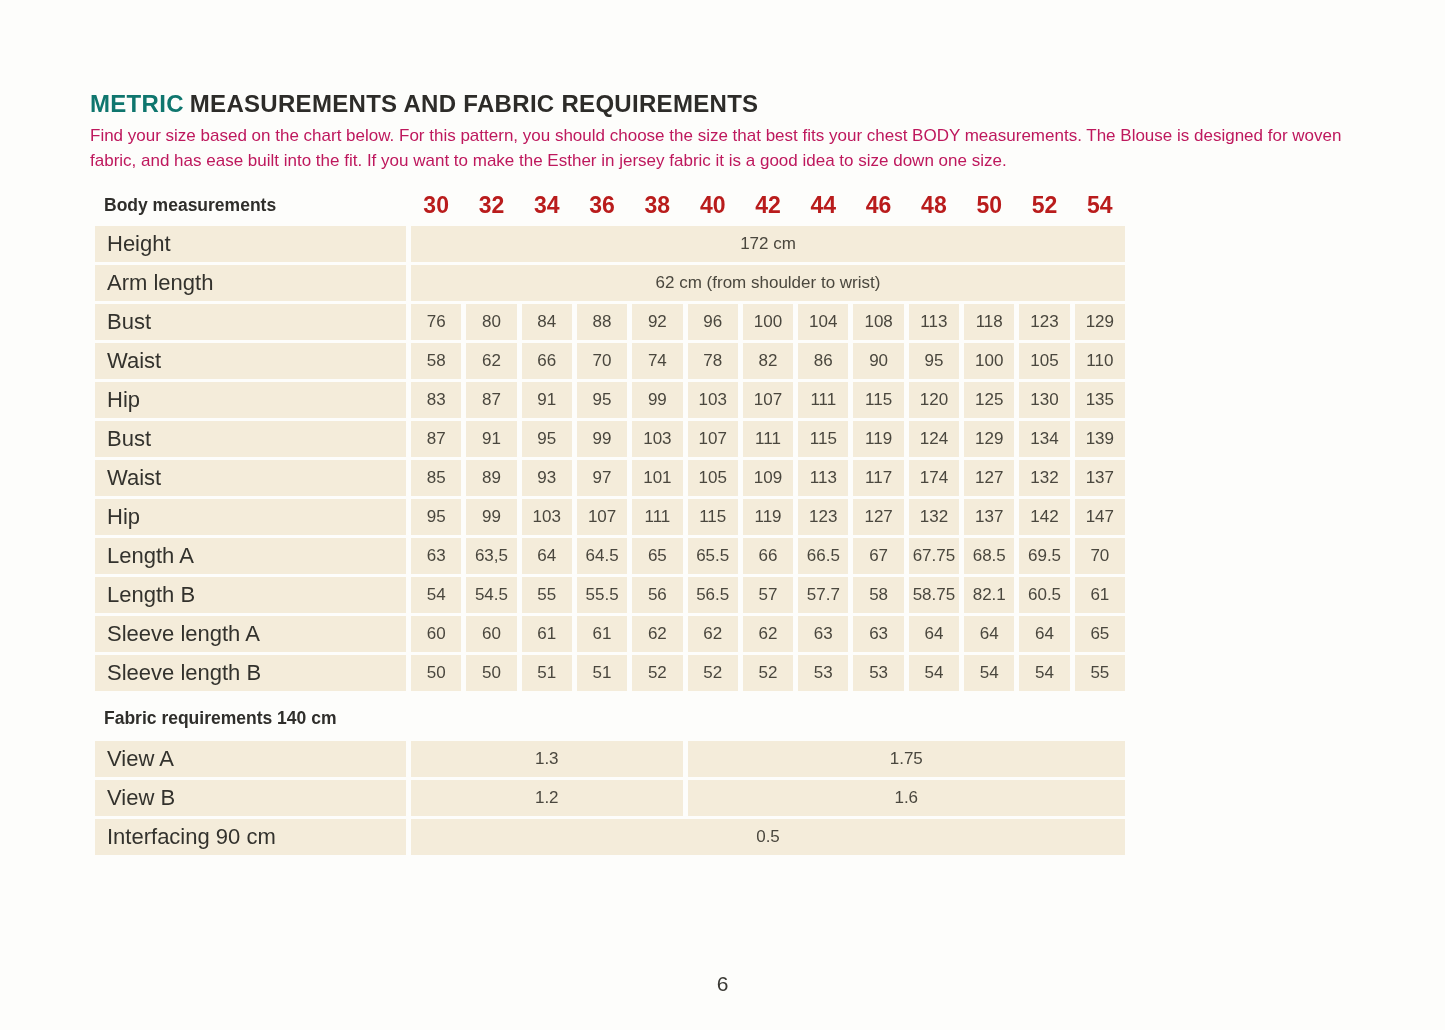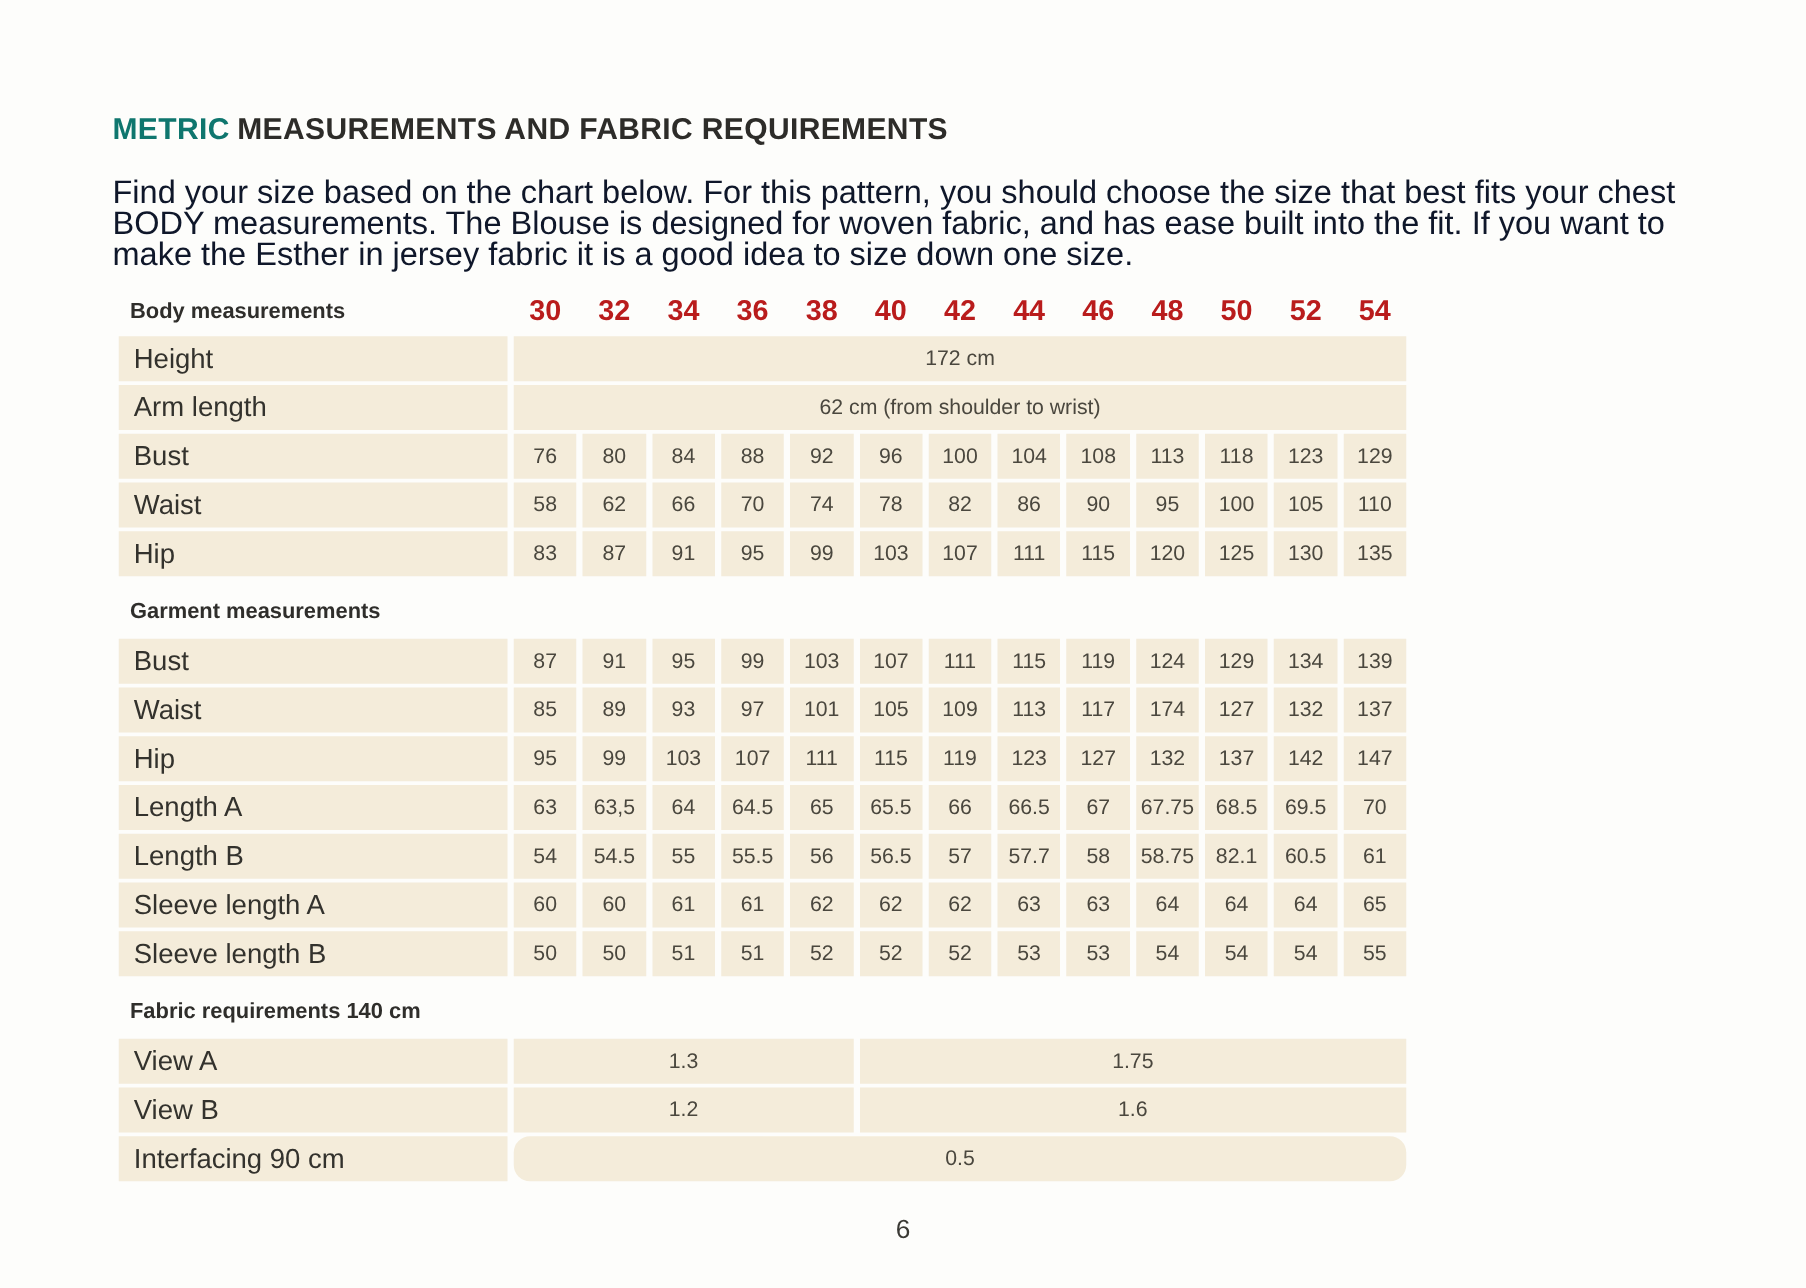--- a/index.html
+++ b/index.html
@@ -19,24 +19,24 @@
   }
   .page-title {
     font-size: 24px;
     font-weight: bold;
     letter-spacing: 0.3px;
     color: #2d2c29;
     white-space: nowrap;
   }
   .page-title .accent { color: #0f766e; margin-right: 6px; }
   .intro {
-    margin-top: 23px;
-    font-size: 26px;
+    margin-top: 5px;
+    font-size: 17px;
     line-height: 25px;
-    color: #0f172a;
+    color: #be185d;
     width: 1252px;
   }
   .meas-table {
     margin-top: 14px;
     margin-left: 5px;
     display: grid;
     grid-template-columns: 311px repeat(13, 1fr);
     column-gap: 5px;
     row-gap: 3px;
     width: 1030px;
@@ -158,21 +158,20 @@
       <div class="cell">95</div>
       <div class="cell">99</div>
       <div class="cell">103</div>
       <div class="cell">107</div>
       <div class="cell">111</div>
       <div class="cell">115</div>
       <div class="cell">120</div>
       <div class="cell">125</div>
       <div class="cell">130</div>
       <div class="cell">135</div>
-      <div class="section-header">Garment measurements</div>
       <div class="row-label">Bust</div>
       <div class="cell">87</div>
       <div class="cell">91</div>
       <div class="cell">95</div>
       <div class="cell">99</div>
       <div class="cell">103</div>
       <div class="cell">107</div>
       <div class="cell">111</div>
       <div class="cell">115</div>
       <div class="cell">119</div>
@@ -265,17 +264,17 @@
       <div class="cell">54</div>
       <div class="cell">55</div>
       <div class="section-header">Fabric requirements 140 cm</div>
       <div class="row-label">View A</div>
       <div class="cell" style="grid-column: span 5;">1.3</div>
       <div class="cell" style="grid-column: span 8;">1.75</div>
       <div class="row-label">View B</div>
       <div class="cell" style="grid-column: span 5;">1.2</div>
       <div class="cell" style="grid-column: span 8; text-align: right;">1.6</div>
       <div class="row-label">Interfacing 90 cm</div>
-      <div class="cell" style="grid-column: span 13; border-radius: 13px;">0.5</div>
+      <div class="cell" style="grid-column: span 13;">0.5</div>
     </div>
 </div>
 
 <div class="page-number">6</div>
 
 </body></html>

